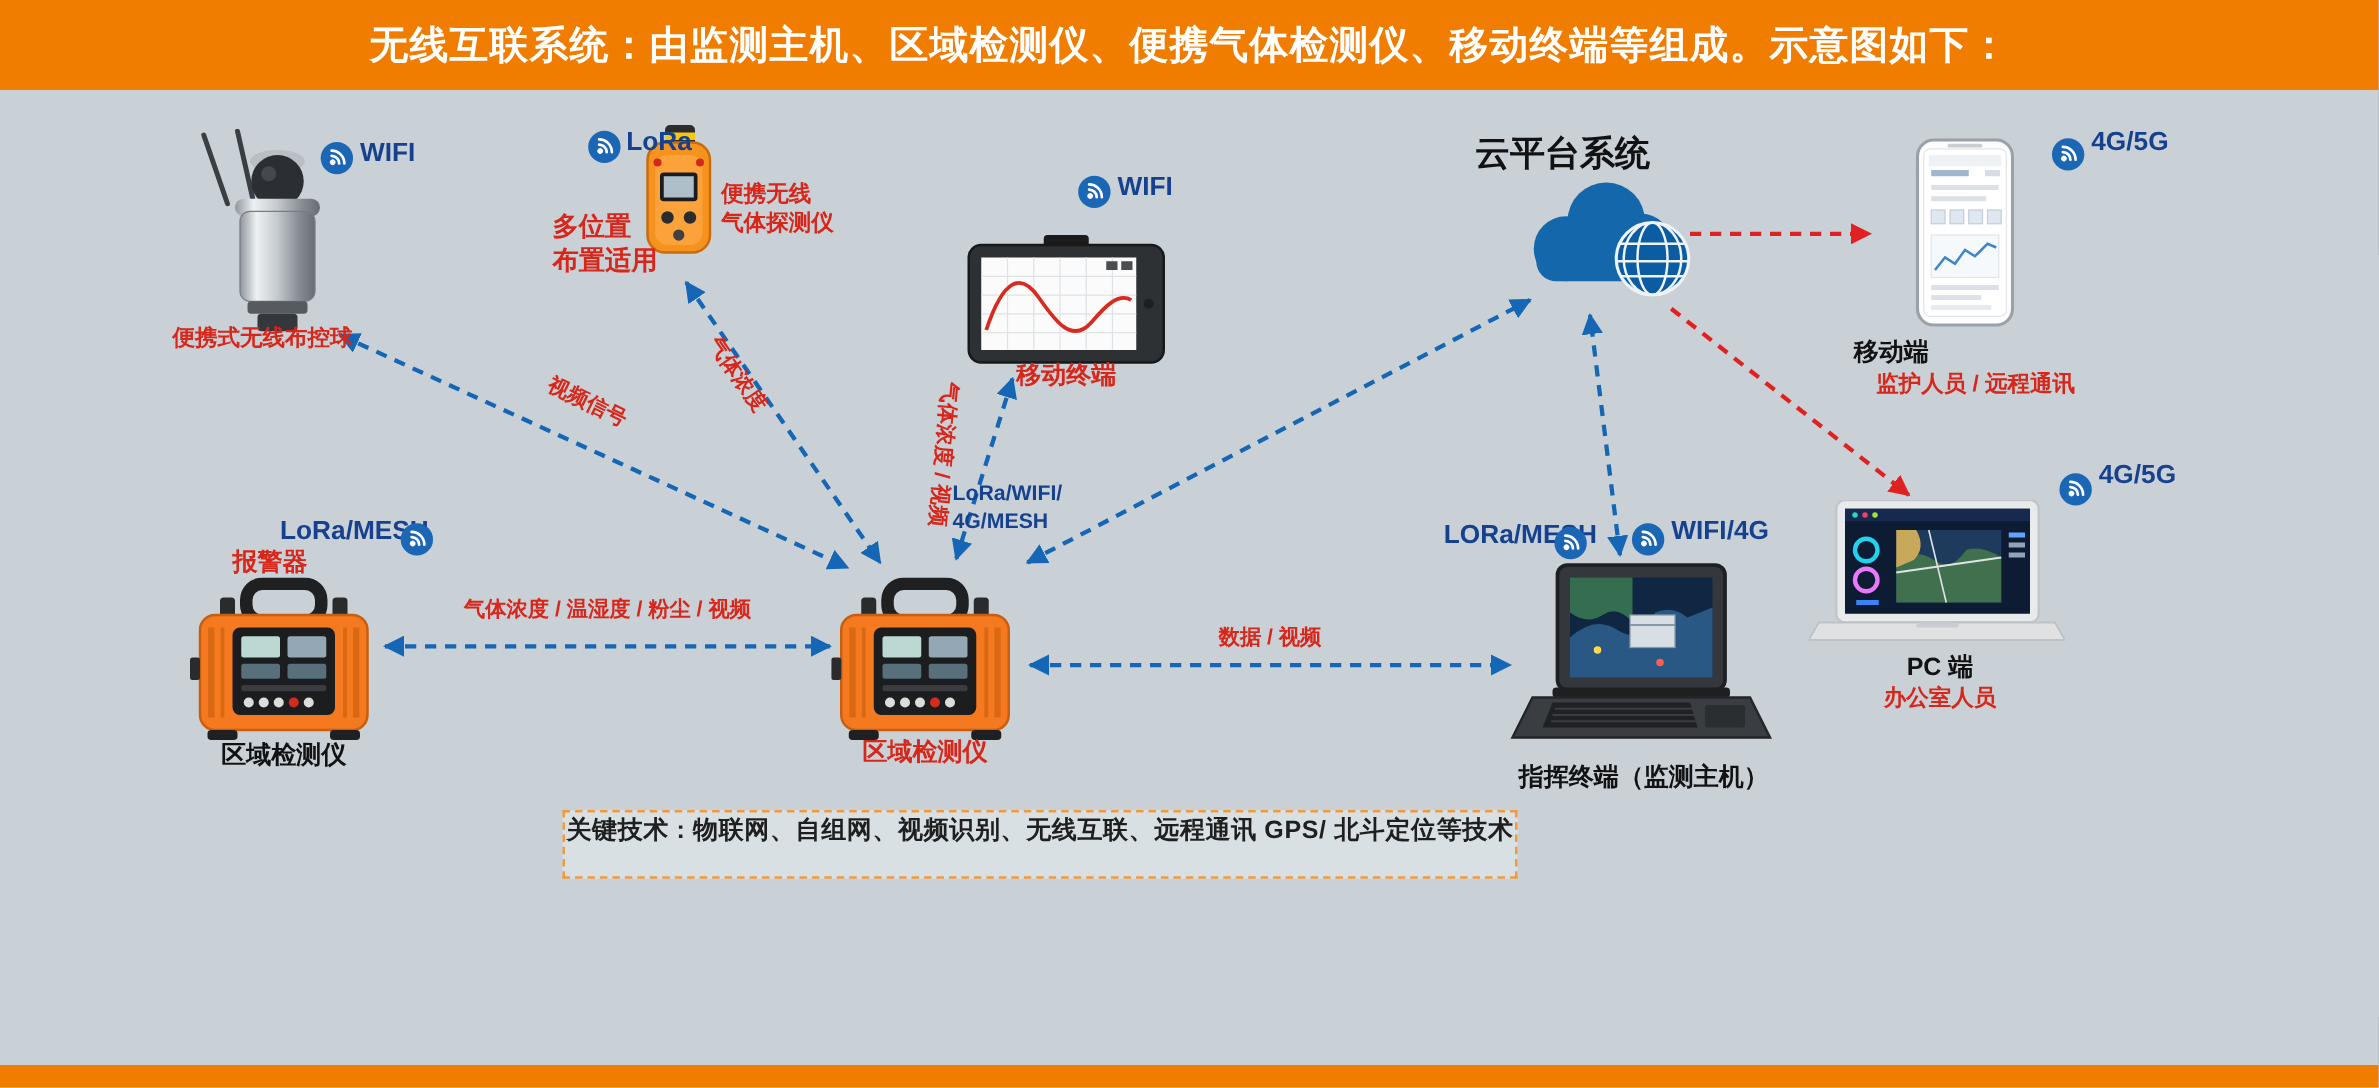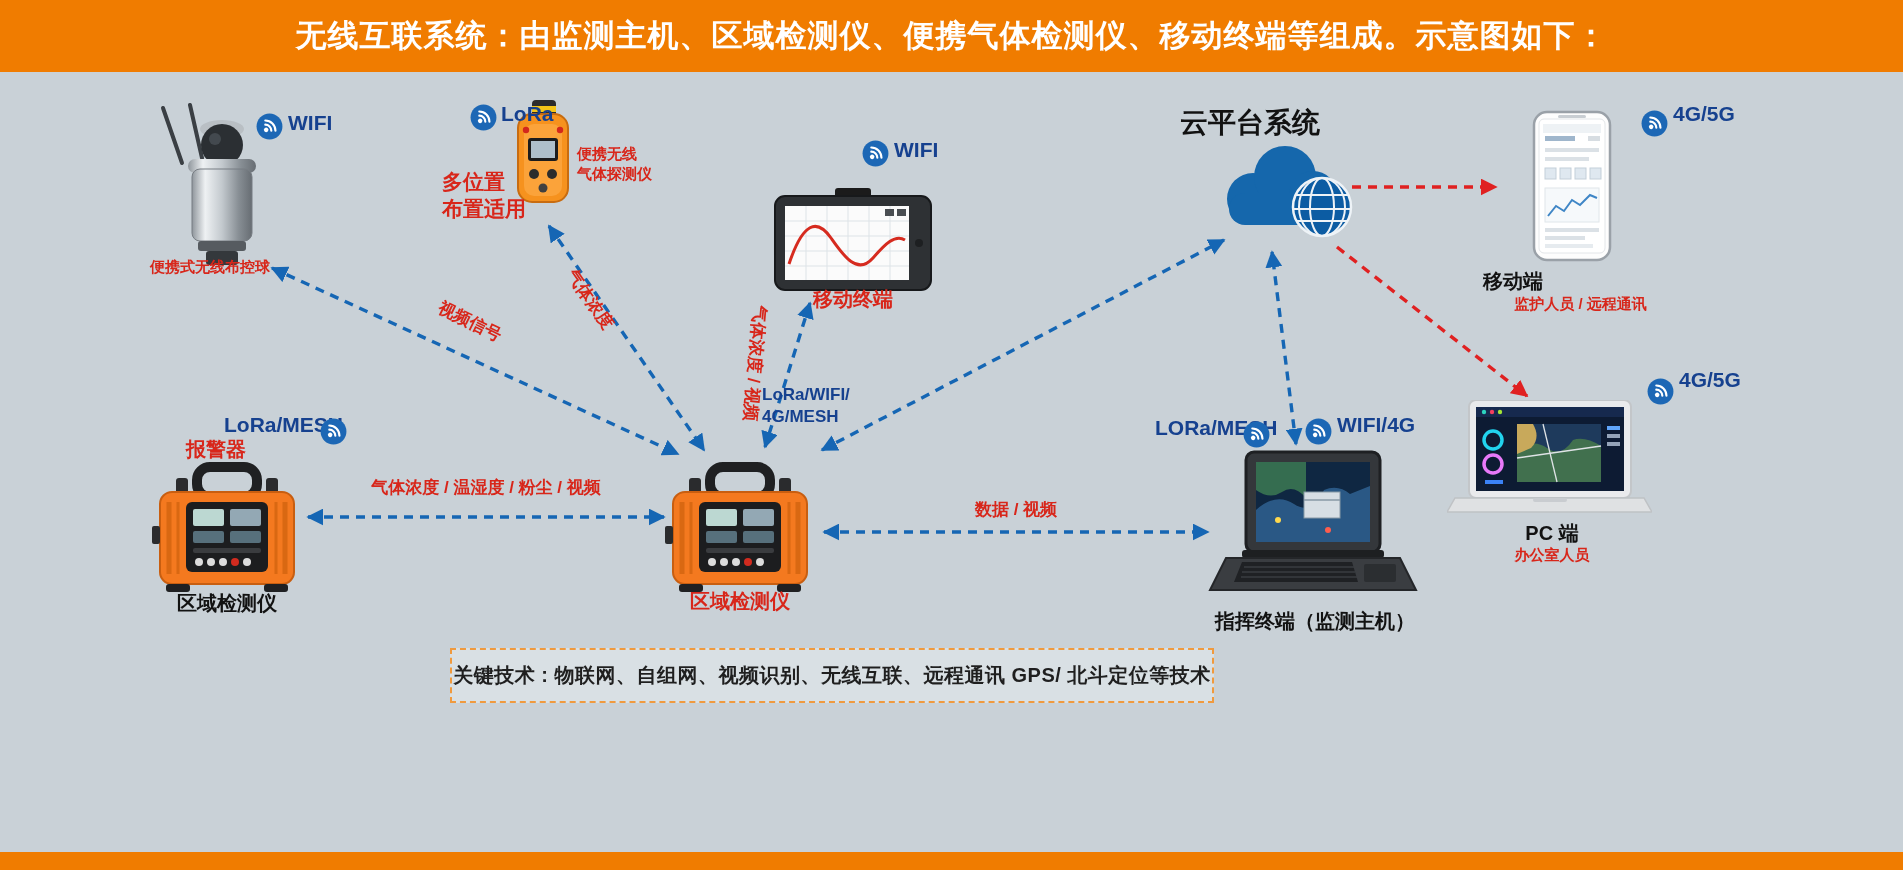--- a/index.html
+++ b/index.html
@@ -10,25 +10,25 @@
   .banner span{color:#ffffff;font-size:31px;font-weight:700;letter-spacing:1px;white-space:nowrap}
   .abs{position:absolute}
   .lbl{font-weight:700;white-space:nowrap}
   .red{color:#d8261a}
   .blue{color:#16418f}
   .dark{color:#121212}
   .ctr{text-align:center}
   .sig{font-size:21px}
   .edge{font-size:17px}
   .node-label{font-size:20px}
-  .small-label{font-size:15px}
+  .small-label{font-size:18px}
   .wifi{width:27px;height:27px;display:block}
   .two-line{line-height:1.3;white-space:nowrap}
   #arrows{position:absolute;left:0;top:0;pointer-events:none}
-  .footer-box{position:absolute;left:450px;top:648px;width:764px;height:55px;border:2px dashed #f09a3e;background:rgba(238,241,243,0.45);display:flex;align-items:center;justify-content:center}
+  .footer-box{position:absolute;left:450px;top:648px;width:764px;height:55px;border:2px dashed #f09a3e;background:rgba(238,241,243,0.45);display:flex;justify-content:center}
   .footer-box span{font-weight:700;font-size:20px;color:#1f1f1f;letter-spacing:.5px;white-space:nowrap}
   .strip{position:absolute;left:0;top:852px;width:100%;height:18px;background:#f07c00}
   .cloud-title{font-size:28px}
 </style>
 </head>
 <body>
 
 <svg width="0" height="0" style="position:absolute" aria-hidden="true">
   <defs>
     <symbol id="icon-wifi" viewBox="0 0 24 24">

